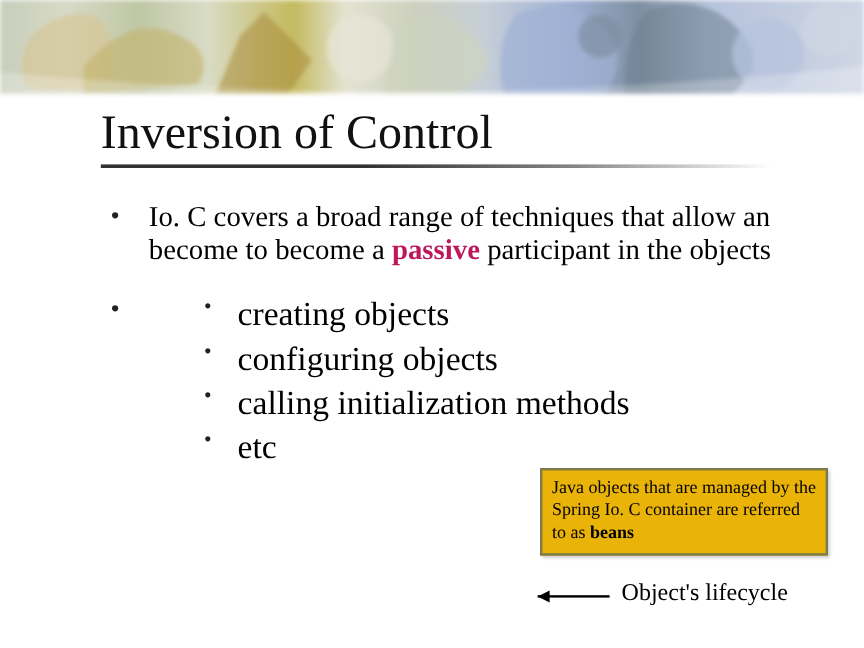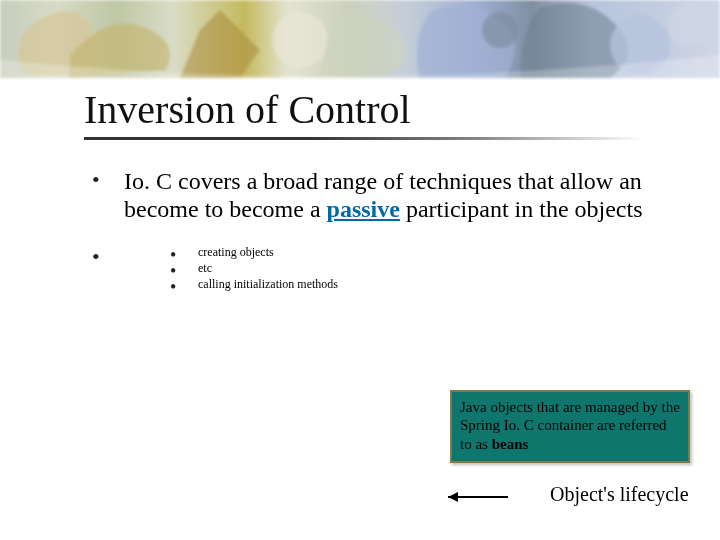--- a/index.html
+++ b/index.html
@@ -69,51 +69,50 @@
   ul.outer > li::before {
     content: "•";
     position: absolute;
     left: 8px;
     top: -1px;
     font-size: 22px;
     color: #222;
   }
   .emph {
     font-weight: bold;
-    color: #0369a1;
-    text-decoration: underline;
+    color: #be185d;
     margin-top: 19px;
   }
   ul.inner {
     list-style: none;
     padding: 0;
     margin: 4px 0 0 44px;
   }
   ul.inner > li {
     position: relative;
     padding-left: 30px;
-    font-size: 12px;
+    font-size: 28px;
     line-height: 1.32;
     color: #000;
   }
   ul.inner > li::before {
     content: "•";
     position: absolute;
     left: 2px;
     top: -1px;
     font-size: 18px;
     color: #222;
   }
   .callout {
     position: absolute;
     left: 450px;
     top: 390px;
     width: 220px;
     border: 2px solid #7b7b4b;
-    background: #0f766e;
+    background: #eab308;
     padding: 6px 8px 8px 8px;
     font-size: 15px;
     line-height: 1.22;
     color: #000;
     box-shadow: 2px 2px 3px rgba(0,0,0,0.25);
   }
   .arrow-line {
     position: absolute;
     left: 448px;
     top: 496px;
@@ -129,21 +128,20 @@
     border-top: 5px solid transparent;
     border-bottom: 5px solid transparent;
     border-right: 10px solid #000;
   }
   .lifecycle {
     position: absolute;
     left: 518px;
     top: 483px;
     font-size: 20px;
     color: #000;
-    margin-left: 32px;
   }
 </style>
 </head>
 <body>
 
 <div class="slide">
 
   <div class="banner">
     <svg viewBox="0 0 720 78" preserveAspectRatio="none">
       <path d="M20,70 Q10,30 50,15 Q90,0 95,45 Q98,75 55,75 Q25,75 20,70 Z" fill="#d5c697" opacity="0.7"></path>
@@ -164,22 +162,23 @@
   <div class="title-underline"></div>
 
   <div class="body-area">
     <ul class="outer">
       <li>
         <span>Io. C covers a broad range of techniques that allow an become to become a </span><span class="emph">passive</span><span> participant in the objects</span>
       </li>
       <li>
         <ul class="inner">
           <li>creating objects</li>
+          <li>configuring objects</li>
+          <li>calling initialization methods</li>
           <li>etc</li>
-          <li>calling initialization methods</li>
         </ul>
       </li>
     </ul>
   </div>
 
   <div class="callout">
     <span>Java objects that are managed by the Spring Io. C container are referred to as </span><b>beans</b>
   </div>
 
   <div class="arrow-line"></div>

